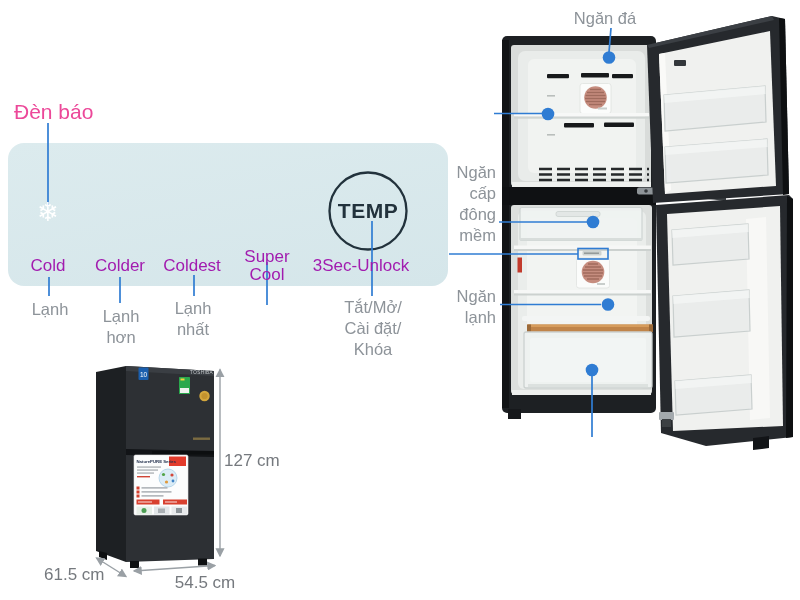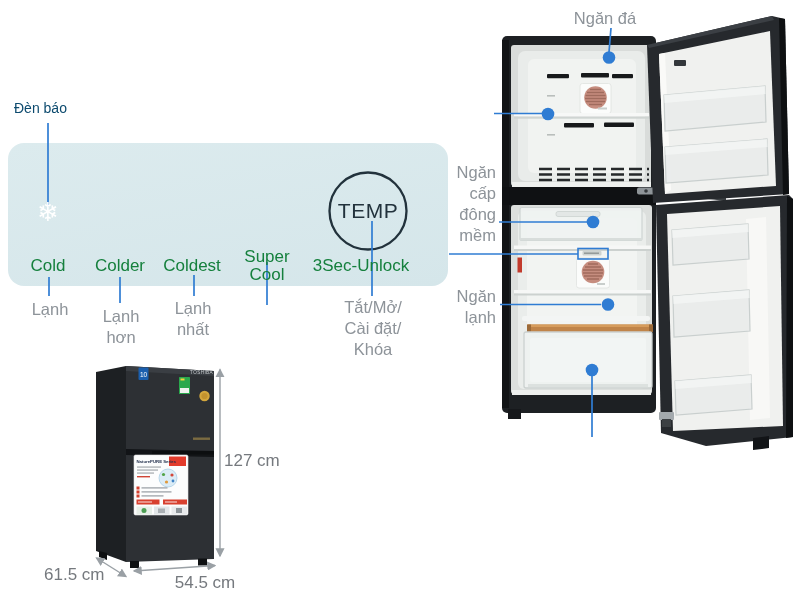--- a/index.html
+++ b/index.html
@@ -2,27 +2,27 @@
 <html><head>
 <meta charset="utf-8">
 <style>
   html,body{margin:0;padding:0;background:#fff;}
   .stage{position:relative;width:800px;height:600px;background:#ffffff;overflow:hidden;
          font-family:"Liberation Sans","DejaVu Sans",sans-serif;}
   .panel{position:absolute;left:8px;top:143px;width:440px;height:143px;border-radius:16px;
          background:linear-gradient(170deg,#dcebee 0%,#d5e6ea 100%);z-index:0;}
   svg.art{position:absolute;left:0;top:0;width:800px;height:600px;z-index:1;pointer-events:none;}
   .lbl{position:absolute;z-index:2;white-space:pre-line;}
-  .en{font-size:17px;color:#15803d;text-align:center;transform:translateX(-50%);line-height:1.07;}
+  .en{font-size:17px;color:#a21caf;text-align:center;transform:translateX(-50%);line-height:1.07;}
   .vi{font-size:16.5px;color:#8d9399;text-align:center;transform:translateX(-50%);line-height:1.28;}
-  .vi-l{font-size:14px;color:#0c4a6e;text-align:right;}
+  .vi-l{font-size:21px;color:#ec4899;text-align:right;}
   .vi-r{font-size:16.5px;color:#8d9399;text-align:right;line-height:1.28;}
   .dim{font-size:17px;color:#75797e;}
   .dim-c{transform:translateX(-50%);text-align:center;}
-  .temp-txt{font-size:21px;color:#22323c;letter-spacing:0.5px;transform:translateX(-50%);}
+  .temp-txt{font-size:21px;color:#22323c;letter-spacing:0.5px;transform:translateX(-50%);font-weight:bold;}
   .snow{font-size:26px;color:#ffffff;transform:translate(-50%,-50%);line-height:1;}
 </style>
 </head>
 <body>
 
 <div class="stage">
 
   <div class="panel"></div>
 
   <svg class="art" viewBox="0 0 800 600">

